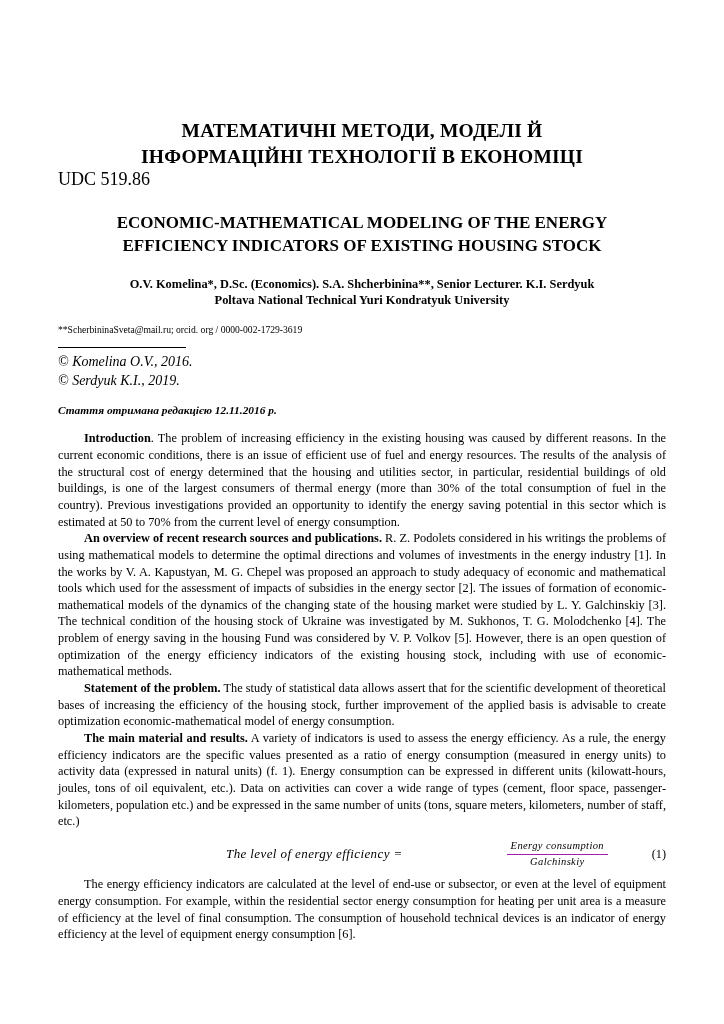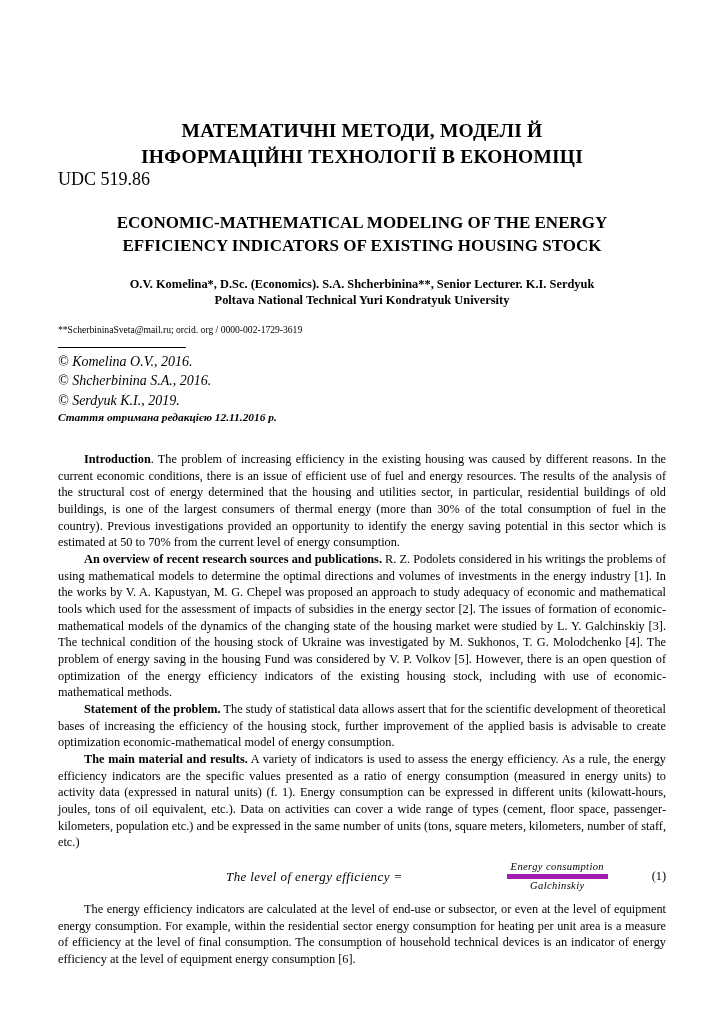--- a/index.html
+++ b/index.html
@@ -60,26 +60,27 @@
     height: 0;
     border-top: 1px solid #000;
     margin: 10px 0 4px 0;
   }
   .copyrights {
     font-size: 14px;
     font-style: italic;
     line-height: 1.42;
   }
   .received {
+    margin-top: 13px;
     font-size: 11.4px;
     font-style: italic;
     font-weight: bold;
   }
   .body-text {
-    margin-top: 28px;
+    margin-top: 14px;
     font-size: 12.3px;
     line-height: 1.355;
     text-align: justify;
   }
   .body-text p {
     margin: 0;
     text-indent: 26px;
   }
   .body-text p .lead {
     font-weight: bold;
@@ -104,21 +105,21 @@
   .frac {
     display: inline-flex;
     flex-direction: column;
     align-items: center;
     margin-left: 6px;
     font-size: 10.5px;
     line-height: 1.2;
   }
   .frac .num {
     padding: 0 4px 1px 4px;
-    border-bottom: 5px solid #a21caf;
+    border-bottom: 1px solid #a21caf;
   }
   .frac .den {
     padding-top: 1px;
   }
   .formula-num {
     width: 58px;
     text-align: right;
     font-style: normal;
     font-size: 12.3px;
   }
@@ -143,21 +144,20 @@
   </div>
 
   <div class="contacts">
     <div>**ScherbininaSveta@mail.ru; orcid. org / 0000-002-1729-3619</div>
   </div>
 
   <div class="rule"></div>
 
   <div class="copyrights">
     <div>© Komelina O.V., 2016.</div>
-    <div>© Shcherbinina S.A., 2016.</div>
     <div>© Serdyuk K.I., 2019.</div>
   </div>
 
   <div class="received">Стаття отримана редакцією 12.11.2016 р.</div>
 
   <div class="body-text">
     <p><span class="lead">Introduction</span><span>. The problem of increasing efficiency in the existing housing was caused by different reasons. In the current economic conditions, there is an issue of efficient use of fuel and energy resources. The results of the analysis of the structural cost of energy determined that the housing and utilities sector, in particular, residential buildings of old buildings, is one of the largest consumers of thermal energy (more than 30% of the total consumption of fuel in the country). Previous investigations provided an opportunity to identify the energy saving potential in this sector which is estimated at 50 to 70% from the current level of energy consumption.</span></p>
     <p><span class="lead">An overview of recent research sources and publications.</span><span> R. Z. Podolets considered in his writings the problems of using mathematical models to determine the optimal directions and volumes of investments in the energy industry [1]. In the works by V. A. Kapustyan, M. G. Chepel was proposed an approach to study adequacy of economic and mathematical tools which used for the assessment of impacts of subsidies in the energy sector [2]. The issues of formation of economic-mathematical models of the dynamics of the changing state of the housing market were studied by L. Y. Galchinskiy [3]. The technical condition of the housing stock of Ukraine was investigated by M. Sukhonos, T. G. Molodchenko [4]. The problem of energy saving in the housing Fund was considered by V. P. Volkov [5]. However, there is an open question of optimization of the energy efficiency indicators of the existing housing stock, including with use of economic-mathematical methods.</span></p>
     <p><span class="lead">Statement of the problem.</span><span> The study of statistical data allows assert that for the scientific development of theoretical bases of increasing the efficiency of the housing stock, further improvement of the applied basis is advisable to create optimization economic-mathematical model of energy consumption.</span></p>
     <p><span class="lead">The main material and results.</span><span> A variety of indicators is used to assess the energy efficiency. As a rule, the energy efficiency indicators are the specific values presented as a ratio of energy consumption (measured in energy units) to activity data (expressed in natural units) (f. 1). Energy consumption can be expressed in different units (kilowatt-hours, joules, tons of oil equivalent, etc.). Data on activities can cover a wide range of types (cement, floor space, passenger-kilometers, population etc.) and be expressed in the same number of units (tons, square meters, kilometers, number of staff, etc.)</span></p>

